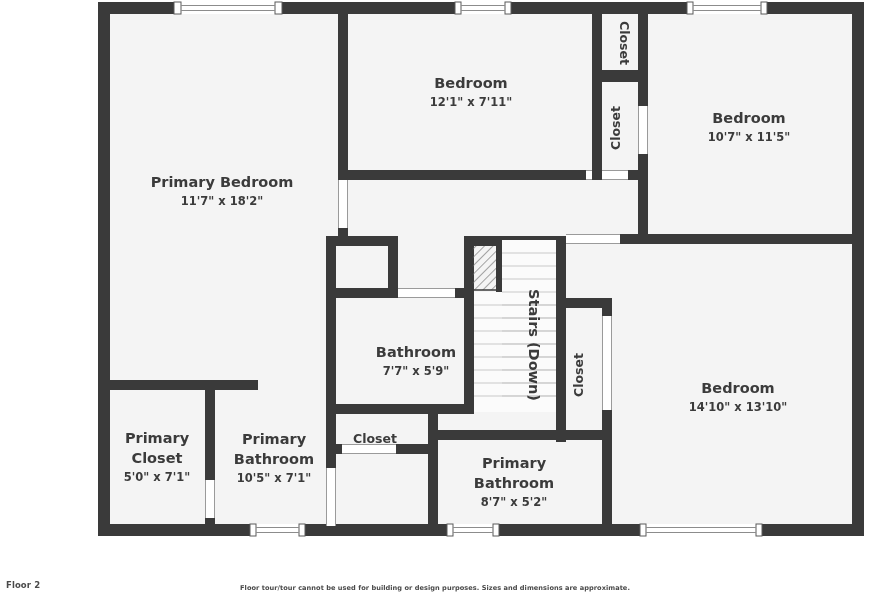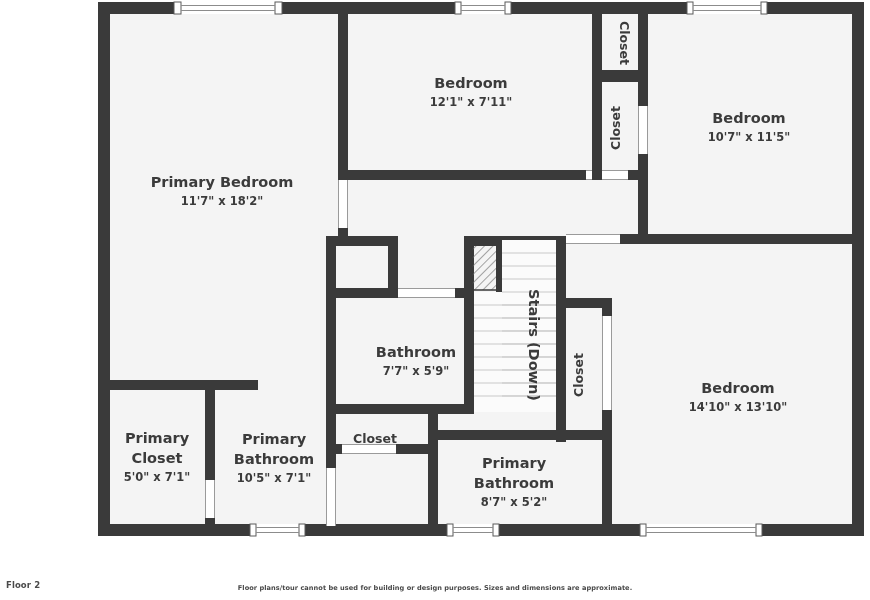--- a/index.html
+++ b/index.html
@@ -329,14 +329,14 @@
       <text class="label-small" x="375" y="443">Closet</text>
     </g>
 
     <g>
       <text class="label-stairs" x="0" y="0" transform="translate(529,345) rotate(90)">Stairs (Down)</text>
     </g>
 
   </svg>
 
   <div class="footer-floor">Floor 2</div>
-  <div class="footer-disclaimer">Floor plans/tour cannot be used for building or design purposes. Sizes and dimensions are approximate.</div>
+  <div class="footer-disclaimer">Floor tour/tour cannot be used for building or design purposes. Sizes and dimensions are approximate.</div>
 </div>
 
 </body></html>

